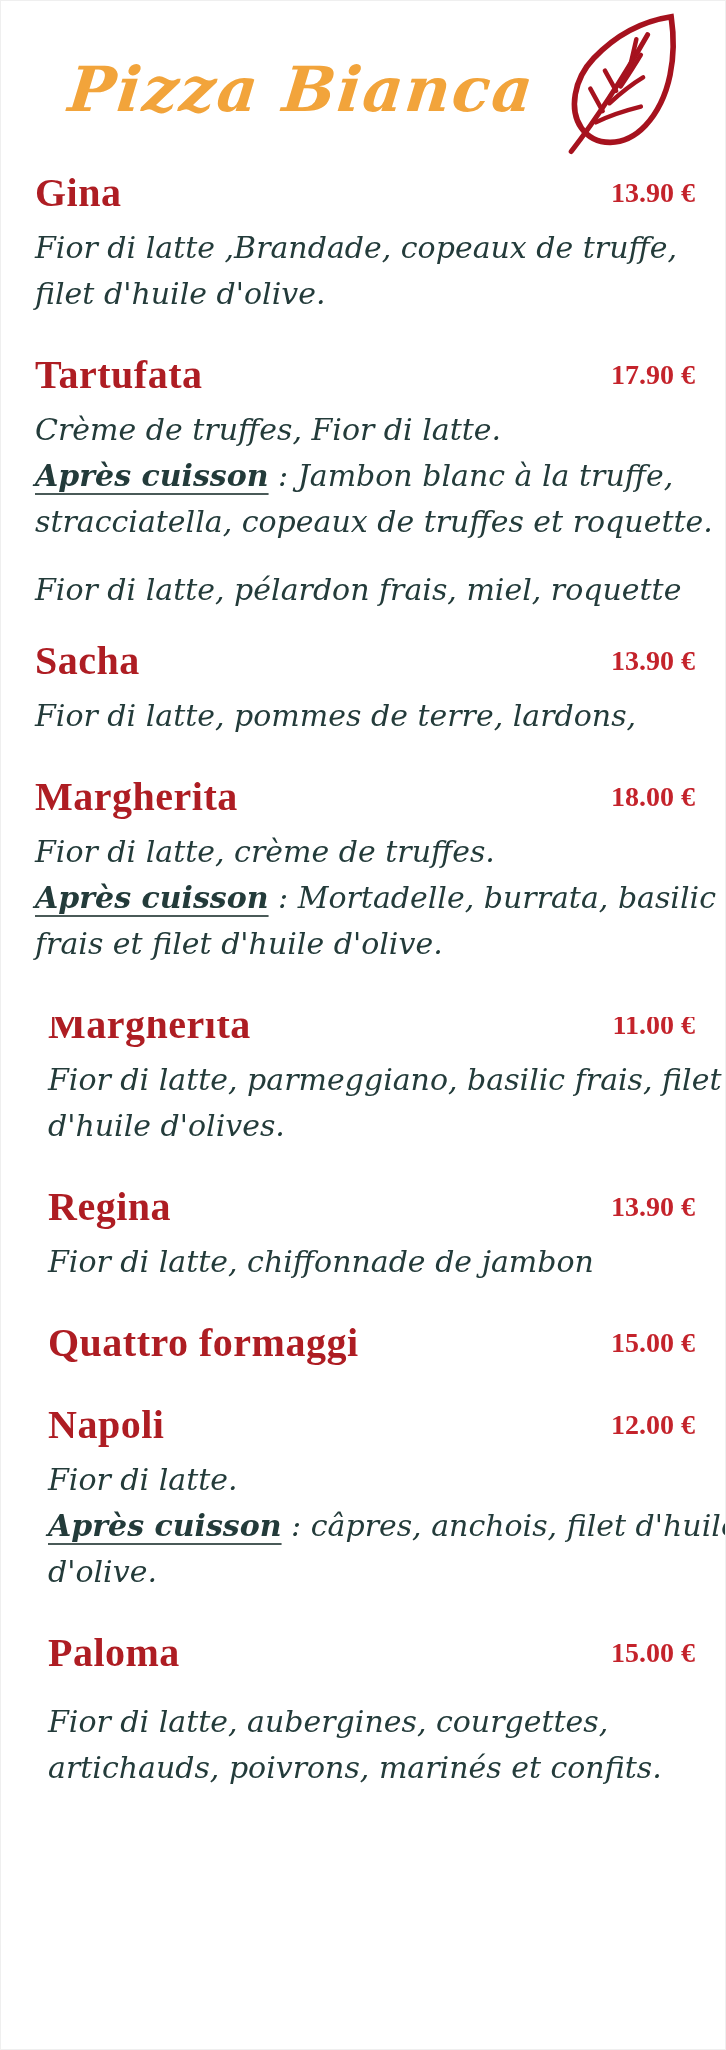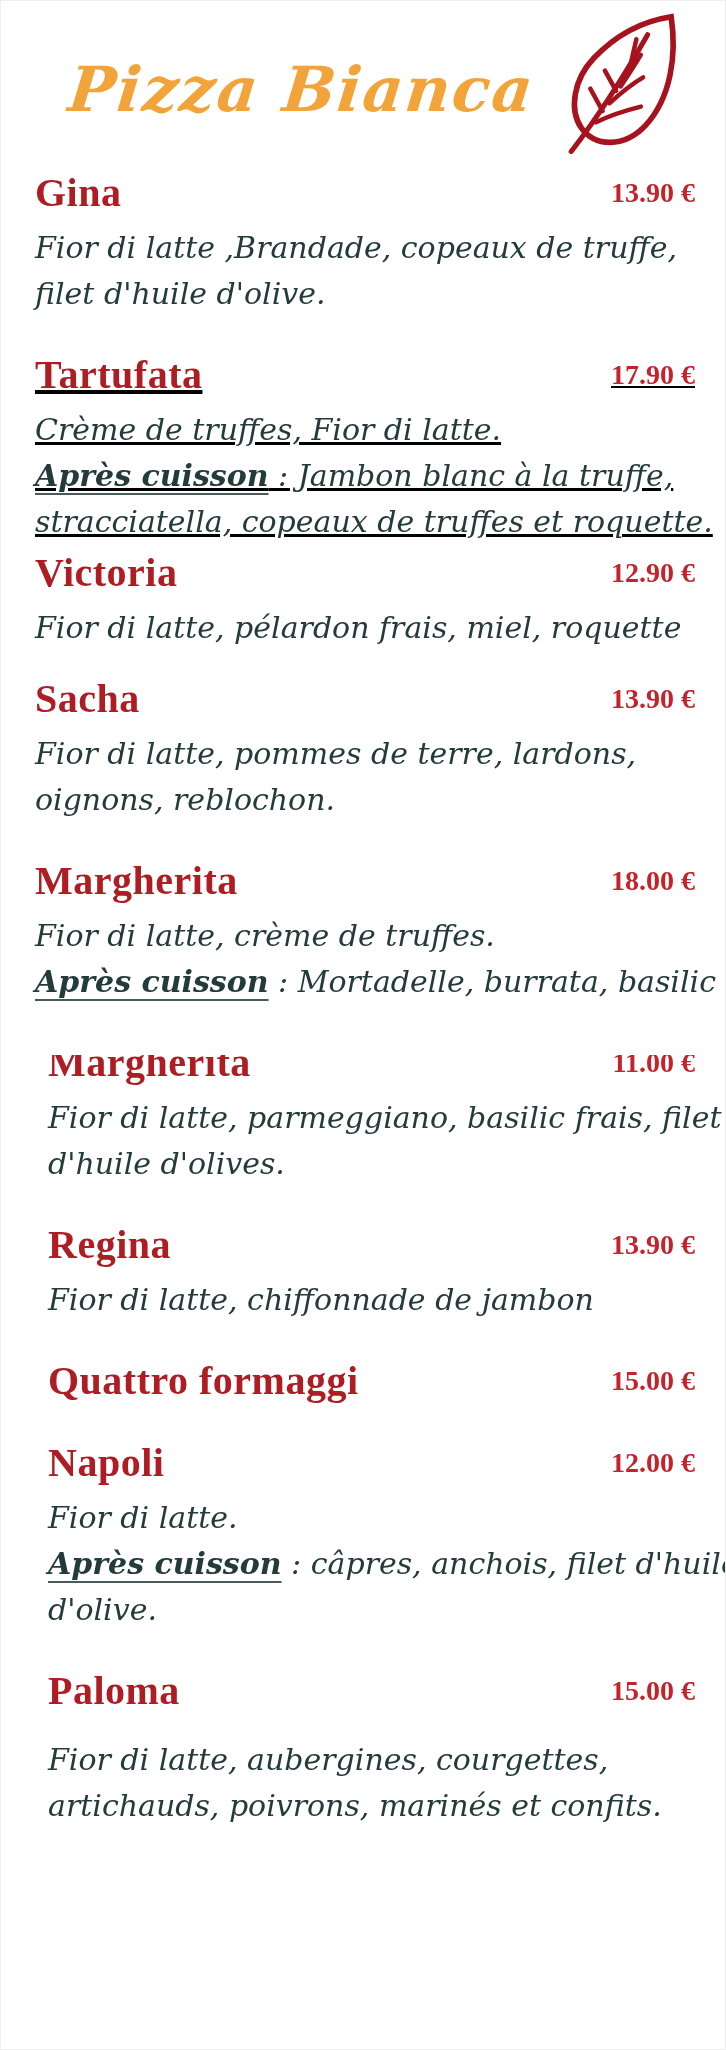--- a/index.html
+++ b/index.html
@@ -88,21 +88,21 @@
   }
   
   .item:nth-child(n+6) { padding-left: 13px; }
   
   .item:nth-child(6) .item-header {
     clip-path: inset(16px 0 -6px 0);
   }
   
   .item:nth-child(8) .item-desc,
   .item:nth-child(10) .item-desc { margin-top: 22px; }
-  .item:nth-child(2) { margin-bottom: 4px; text-decoration: underline; }
+  .item:nth-child(2) { margin-bottom: 22px; }
   .item:nth-child(3) { margin-bottom: 24px; }
 </style>
 </head>
 <body>
 
 <header class="header">
   <div class="title">Pizza Bianca</div>
   <div class="leaf">
     <svg width="126" height="146" viewBox="0 0 110 130" fill="none">
       <path d="M97 6 C 102 40 97 78 74 103 C 55 123 29 122 17 105 C 6 89 10 62 28 43 C 47 23 71 10 97 6 Z" stroke="var(--color-leaf, #A6121E)" stroke-width="5" stroke-linecap="round" fill="none"></path>
@@ -135,48 +135,44 @@
       <span class="item-price">17.90 €</span>
     </div>
     <div class="item-desc">
         <div class="desc-line"><span>Crème de truffes, Fior di latte.</span></div>
         <div class="desc-line"><span class="apres">Après cuisson</span><span> : Jambon blanc à la truffe,</span></div>
         <div class="desc-line"><span>stracciatella, copeaux de truffes et roquette.</span></div>
       </div>
   </section>
 
   <section class="item">
-    <div class="item-header">
-      <span class="item-name">Victoria</span>
-      <span class="item-price">12.90 €</span>
-    </div>
     <div class="item-desc">
         <div class="desc-line"><span>Fior di latte, pélardon frais, miel, roquette</span></div>
       </div>
   </section>
 
   <section class="item">
     <div class="item-header">
       <span class="item-name">Sacha</span>
       <span class="item-price">13.90 €</span>
     </div>
     <div class="item-desc">
         <div class="desc-line"><span>Fior di latte, pommes de terre, lardons,</span></div>
-        <div class="desc-line"><span>oignons, reblochon.</span></div>
       </div>
   </section>
 
   <section class="item">
     <div class="item-header">
       <span class="item-name">Margherita</span>
       <span class="item-price">18.00 €</span>
     </div>
     <div class="item-desc">
         <div class="desc-line"><span>Fior di latte, crème de truffes.</span></div>
         <div class="desc-line"><span class="apres">Après cuisson</span><span> : Mortadelle, burrata, basilic</span></div>
+        <div class="desc-line"><span>frais et filet d'huile d'olive.</span></div>
       </div>
   </section>
 
   <section class="item">
     <div class="item-header">
       <span class="item-name">Margherita</span>
       <span class="item-price">11.00 €</span>
     </div>
     <div class="item-desc">
         <div class="desc-line"><span>Fior di latte, parmeggiano, basilic frais, filet</span></div>

